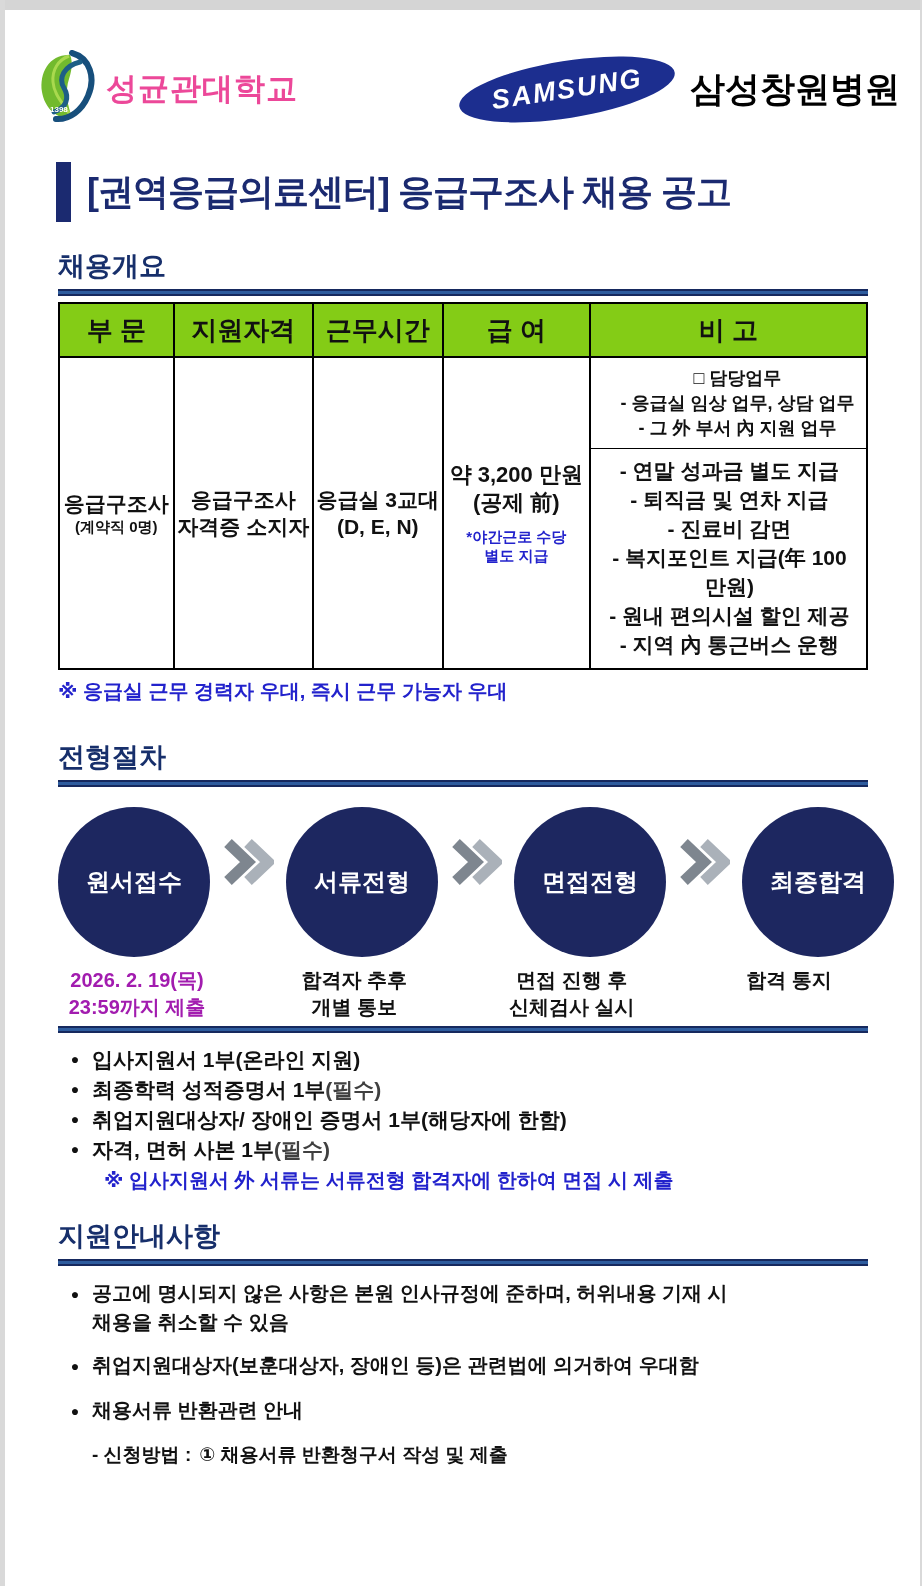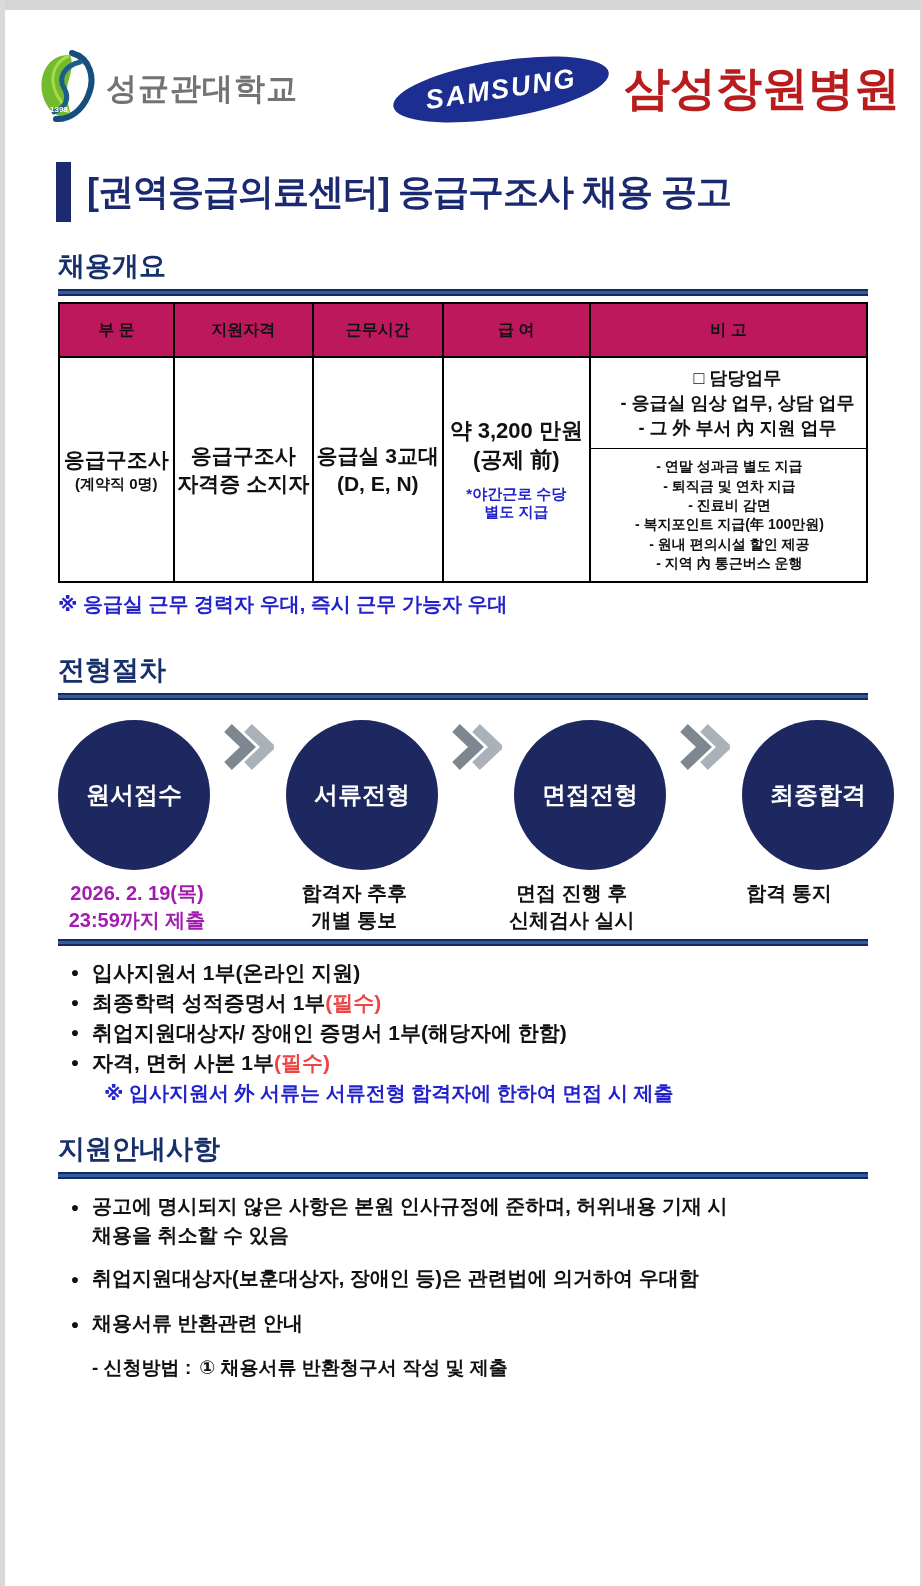--- a/index.html
+++ b/index.html
@@ -8,67 +8,67 @@
   .page { position:relative; width:922px; min-height:1586px; margin:0 auto; background:#fff; overflow:hidden; }
 
   
   .edge-top  { position:absolute; top:0; left:0; width:100%; height:10px; background:#d5d5d5; }
   .edge-left { position:absolute; top:0; left:0; width:5px; height:100%; background:#d9d9d9; }
   .edge-right{ position:absolute; top:0; right:0; width:2px; height:100%; background:#d9d9d9; }
 
   
   .brandbar { display:flex; justify-content:space-between; align-items:center; padding:50px 22px 0 36px; }
   .skku { display:flex; align-items:center; gap:6px; }
-  .skku-name { font-size:31px; color:#737373; letter-spacing:1px; }
+  .skku-name { font-size:31px; color:#ec4899; letter-spacing:1px; }
   .samsung { display:flex; align-items:center; gap:14px; }
   .samsung-ellipse { width:218px; height:57px; background:#1c2e8f; border-radius:50%;
       transform:rotate(-9deg); display:flex; align-items:center; justify-content:center; }
   .samsung-word { color:#fff; font-size:27px; font-style:italic; letter-spacing:2px; transform:rotate(0.5deg); }
-  .hospital-name { font-size:46px; color:#b91c1c; letter-spacing:0px; }
+  .hospital-name { font-size:35px; color:#000000; letter-spacing:0px; }
 
   
   .main-title { display:flex; align-items:center; gap:16px; margin:34px 0 0 56px; }
   .title-bar { width:15px; height:60px; background:#1b2a70; }
   .title-text { font-size:36px; color:#1b2a70; letter-spacing:-1px; }
 
   
   main { padding:0 54px 0 58px; }
   .section-heading { font-size:27px; color:#172f6b; margin-top:26px; letter-spacing:0px; }
   .section-rule { height:7px; margin-top:5px;
       background:linear-gradient(180deg,#16295e 0 28%,#2e5c9e 28% 74%,#16295e 74% 100%); }
 
   
   table.overview { width:100%; border-collapse:collapse; margin-top:6px; table-layout:fixed; }
   table.overview th, table.overview td { border:2px solid #000; text-align:center; vertical-align:middle; }
-  table.overview thead th { background:#be185d; height:54px; font-size:16px; border-bottom:2px solid #000; }
+  table.overview thead th { background:#84cc16; height:54px; font-size:26px; border-bottom:2px solid #000; }
   table.overview td { height:218px; font-size:21px; line-height:1.3; }
   .cell-sub { font-size:15px; }
   .salary-main { font-size:22px; }
   .salary-note { font-size:15px; color:#2222cc; margin-top:10px; line-height:1.25; }
   td.remarks { padding:0; text-align:left; }
   .remarks-top { border-bottom:1.5px solid #000; padding:8px 10px 8px 28px; font-size:18px; line-height:1.38; }
-  .remarks-bottom { padding:8px 10px 8px 12px; font-size:14px; line-height:1.38; }
+  .remarks-bottom { padding:8px 10px 8px 12px; font-size:21px; line-height:1.38; }
   .table-note { color:#2222cc; font-size:20px; margin-top:8px; }
 
   
-  .process-flow { display:flex; justify-content:space-between; align-items:flex-start; margin-top:20px;gap:12px; }
+  .process-flow { display:flex; justify-content:space-between; align-items:flex-end; margin-top:20px;gap:12px; }
   .process-step { display:flex; flex-direction:column; align-items:center; width:158px; }
   .circle { width:152px; height:150px; border-radius:50%; background:#1d2760;
       display:flex; align-items:center; justify-content:center; }
   .circle-label { color:#fff; font-size:24px; letter-spacing:0px; }
   .chevron { margin-bottom:64px; }
   .captions { display:flex; justify-content:space-between; margin-top:10px; }
   .caption { width:158px; text-align:center; font-size:20px; line-height:1.35; }
   .caption.blue { color:#a21caf; }
 
   
   .doc-list { margin-top:12px; }
   .bullet-line { display:flex; font-size:21px; line-height:1.42; }
   .bullet-dot { width:34px; text-align:center; font-size:14px; line-height:2.1; flex:none; }
-  .blue-inline { color:#ef4444; }
+  .blue-inline { color:#404040; }
   .blue-note { color:#2222cc; font-size:20px; margin:2px 0 0 46px; }
 
   .guide-list { margin-top:14px; }
   .guide-item { margin-bottom:16px; }
   .guide-item .bullet-line { font-size:20px; line-height:1.35; }
   .guide-cont { margin-left:34px; font-size:20px; line-height:1.35; }
   .guide-sub { margin-left:34px; font-size:19px; line-height:1.42; }
   .guide-sub .indent1 { margin-left:10px; }
   .guide-method { display:flex; margin:14px 0 0 34px; font-size:19px; line-height:1.45; }
   .guide-method .label { flex:none; }

